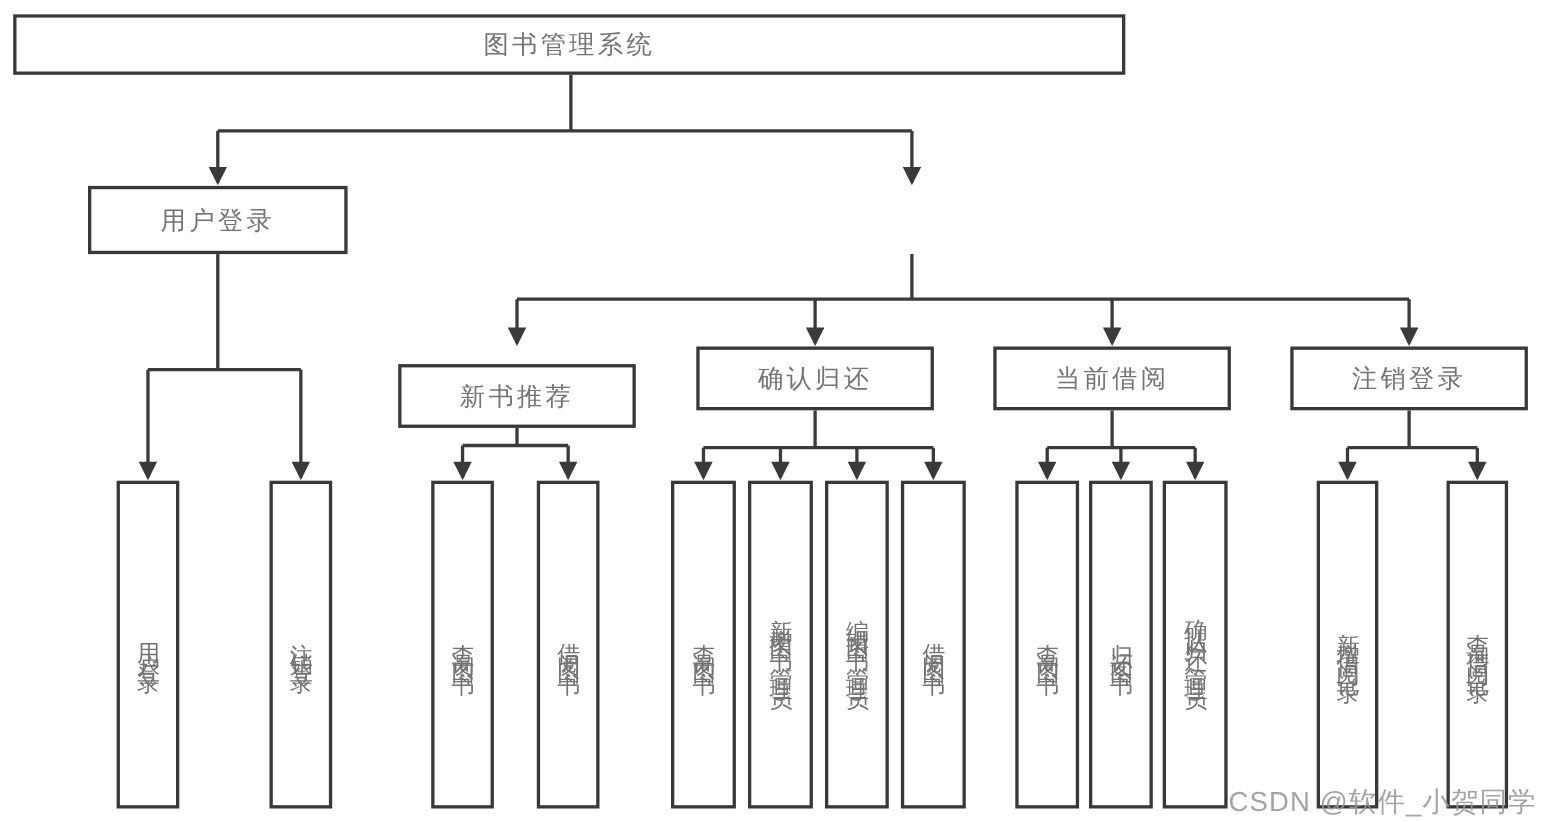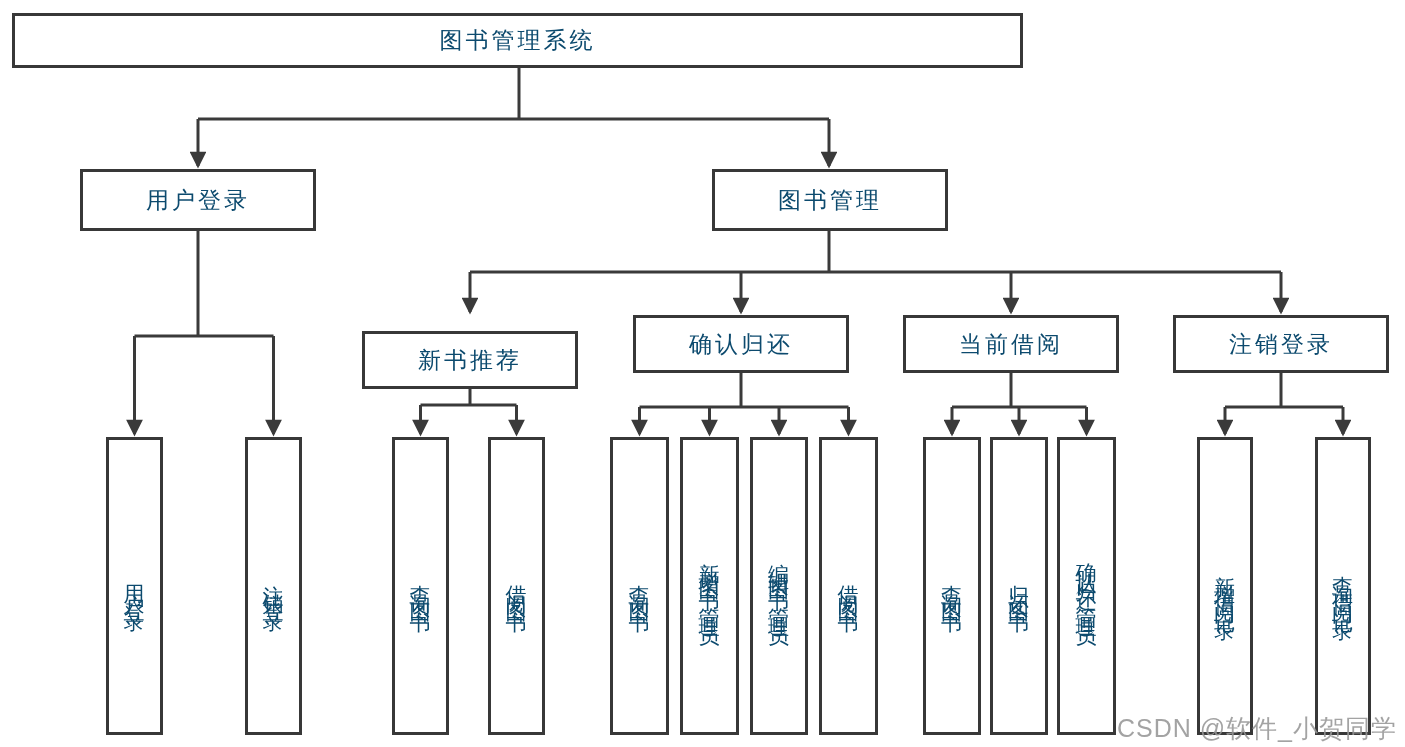--- a/index.html
+++ b/index.html
@@ -20,21 +20,21 @@
   .ln { stroke: #3a3a3a; stroke-width: 3; fill: none; }
   .arr { marker-end: url(#arw); }
   .box {
     position: absolute;
     box-sizing: border-box;
     background: #ffffff;
     border: 3px solid #383838;
     display: flex;
     align-items: center;
     justify-content: center;
-    color: #0c4a6e;
+    color: #737373;
     z-index: 2;
     text-align: center;
   }
   .h { font-size: 23px; letter-spacing: 3px; white-space: nowrap; }
   .v span {
     writing-mode: vertical-rl;
     text-orientation: mixed;
     font-size: 21px;
     letter-spacing: 9px;
     line-height: 1;
@@ -136,23 +136,20 @@
     </g>
   </svg>
 
   <div class="box h b-root">
     <span>图书管理系统</span>
   </div>
 
   <div class="box h b-l2a">
     <span>用户登录</span>
   </div>
-  <div class="box h b-l2b">
-    <span>图书管理</span>
-  </div>
 
   <div class="box h b-l3a">
     <span>新书推荐</span>
   </div>
   <div class="box h b-l3b">
     <span>确认归还</span>
   </div>
   <div class="box h b-l3c">
     <span>当前借阅</span>
   </div>

